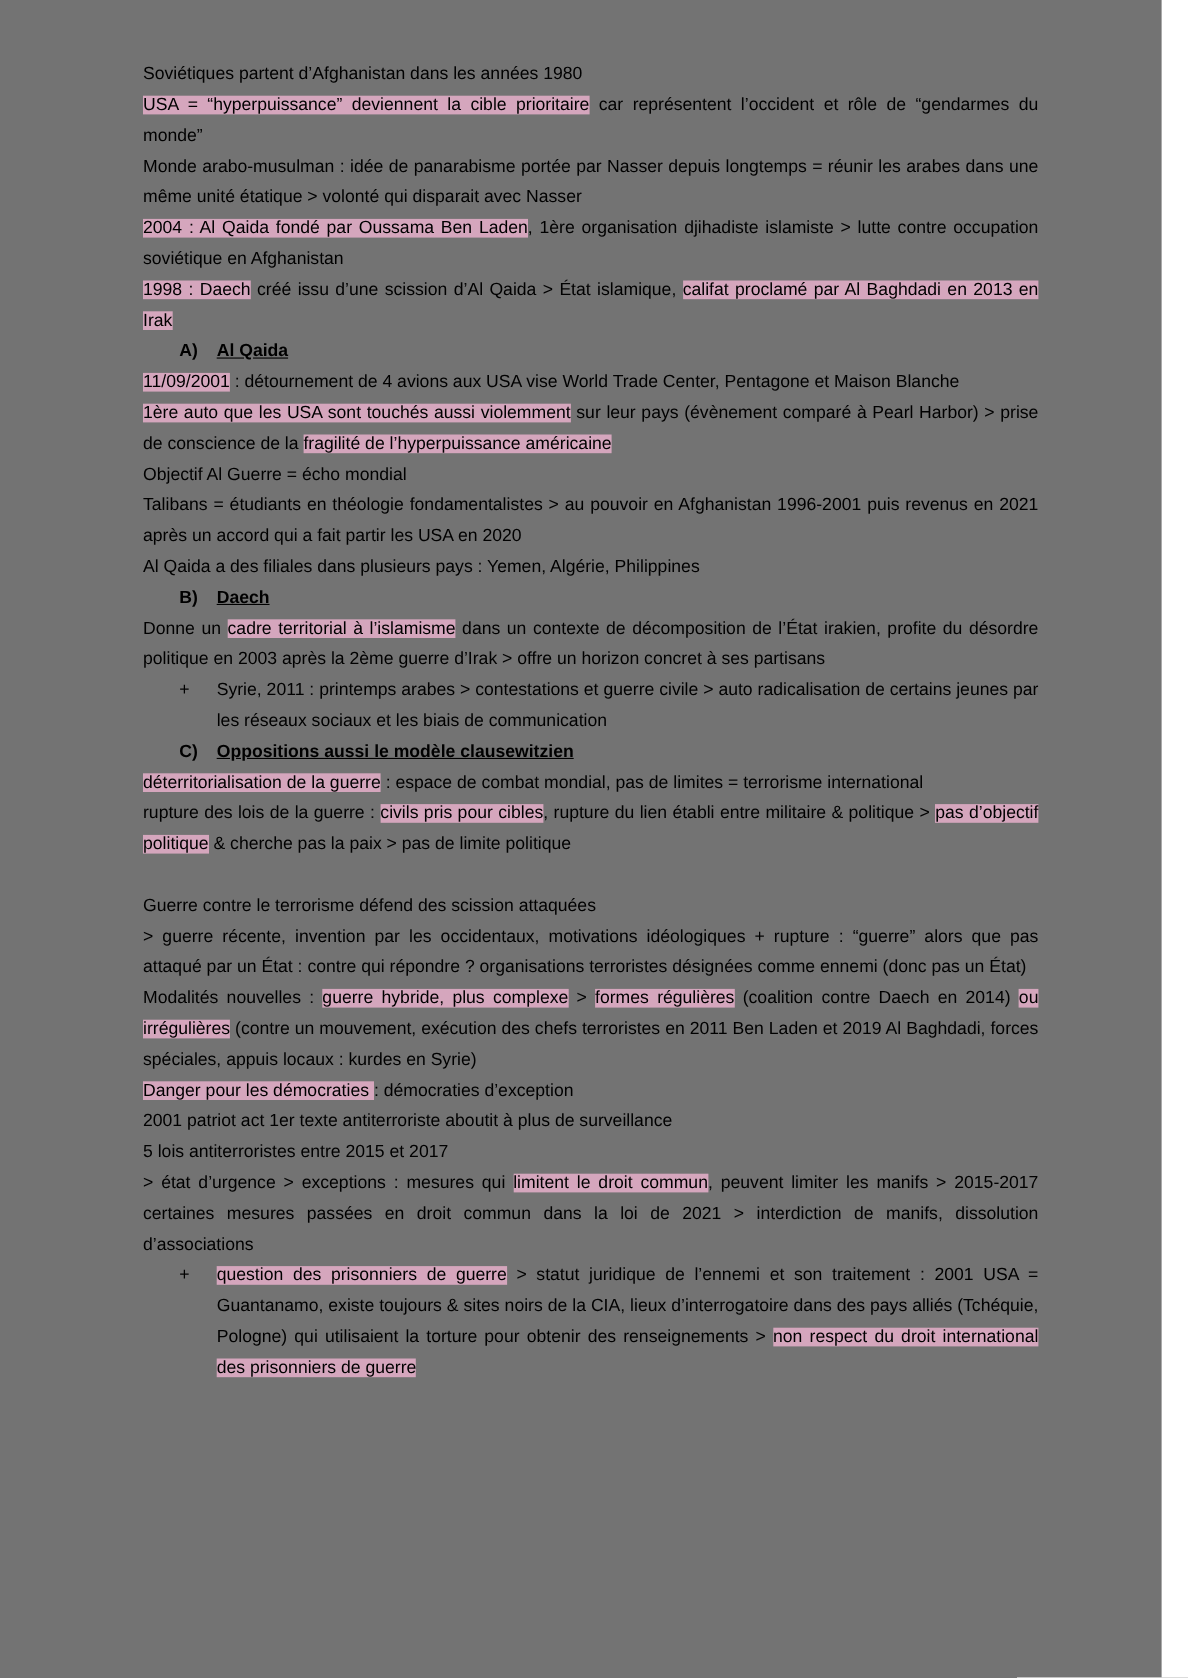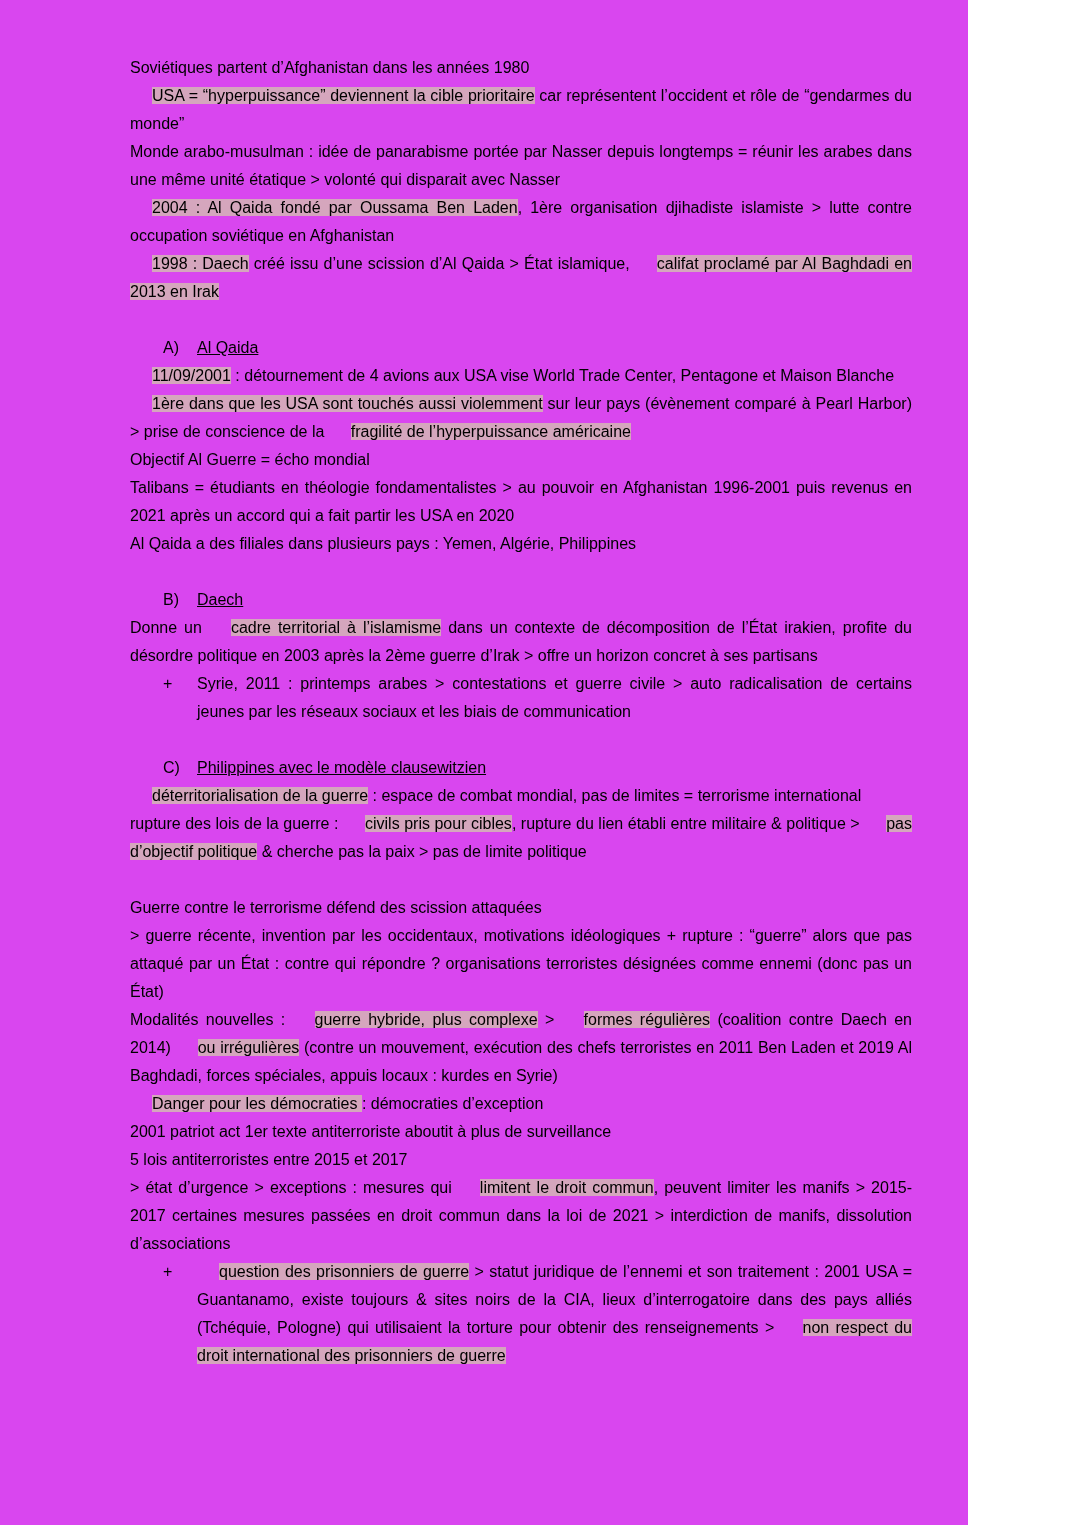--- a/index.html
+++ b/index.html
@@ -5,37 +5,36 @@
   * { margin: 0; padding: 0; box-sizing: border-box; }
   html, body { background: #ffffff; }
   body {
     width: 1080px;
     height: 1525px;
     font-family: "Liberation Sans", sans-serif;
     color: #000000;
     overflow: hidden;
   }
   .page {
-    width: 968px;
+    width: 1056px;
     height: 1525px;
-    background: #d946ef;
-    padding: 54px 56px 0 130px;
+    background: #737373;
+    padding: 54px 112px 0 130px;
     overflow: hidden;
   }
   .para {
     font-size: 16px;
     line-height: 28px;
     text-align: justify;
   }
   .run { }
-  .hl { background-color: var(--hl, #d5a6bd); margin-left: 22px; }
+  .hl { background-color: var(--hl, #d5a6bd); }
   .heading {
-    margin-top: 28px;
     padding-left: 33px;
-    font-weight: normal;
+    font-weight: bold;
     font-size: 16px;
     line-height: 28px;
   }
   .hnum { display: inline-block; width: 34px; }
   .htitle { text-decoration: underline; }
   .bullet {
     display: flex;
     font-size: 16px;
     line-height: 28px;
     padding-left: 33px;
@@ -49,31 +48,31 @@
 
 <div class="page">
   <div id="doc">
       <div class="para"><span class="run">Soviétiques partent d’Afghanistan dans les années 1980</span></div>
       <div class="para"><span class="run hl">USA = “hyperpuissance” deviennent la cible prioritaire</span><span class="run"> car représentent l’occident et rôle de “gendarmes du monde”</span></div>
       <div class="para"><span class="run">Monde arabo-musulman : idée de panarabisme portée par Nasser depuis longtemps = réunir les arabes dans une même unité étatique &gt; volonté qui disparait avec Nasser</span></div>
       <div class="para"><span class="run hl">2004 : Al Qaida fondé par Oussama Ben Laden</span><span class="run">, 1ère organisation djihadiste islamiste &gt; lutte contre occupation soviétique en Afghanistan</span></div>
       <div class="para"><span class="run hl">1998 : Daech</span><span class="run"> créé issu d’une scission d’Al Qaida &gt; État islamique, </span><span class="run hl">califat proclamé par Al Baghdadi en 2013 en Irak</span></div>
       <div class="heading"><span class="hnum">A)</span><span class="htitle">Al Qaida</span></div>
       <div class="para"><span class="run hl">11/09/2001</span><span class="run"> : détournement de 4 avions aux USA vise World Trade Center, Pentagone et Maison Blanche</span></div>
-      <div class="para"><span class="run hl">1ère dans que les USA sont touchés aussi violemment</span><span class="run"> sur leur pays (évènement comparé à Pearl Harbor) &gt; prise de conscience de la </span><span class="run hl">fragilité de l’hyperpuissance américaine</span></div>
+      <div class="para"><span class="run hl">1ère auto que les USA sont touchés aussi violemment</span><span class="run"> sur leur pays (évènement comparé à Pearl Harbor) &gt; prise de conscience de la </span><span class="run hl">fragilité de l’hyperpuissance américaine</span></div>
       <div class="para"><span class="run">Objectif Al Guerre = écho mondial</span></div>
       <div class="para"><span class="run">Talibans = étudiants en théologie fondamentalistes &gt; au pouvoir en Afghanistan 1996-2001 puis revenus en 2021 après un accord qui a fait partir les USA en 2020</span></div>
       <div class="para"><span class="run">Al Qaida a des filiales dans plusieurs pays : Yemen, Algérie, Philippines</span></div>
       <div class="heading"><span class="hnum">B)</span><span class="htitle">Daech</span></div>
       <div class="para"><span class="run">Donne un </span><span class="run hl">cadre territorial à l’islamisme</span><span class="run"> dans un contexte de décomposition de l’État irakien, profite du désordre politique en 2003 après la 2ème guerre d’Irak &gt; offre un horizon concret à ses partisans</span></div>
       <div class="bullet">
         <span class="marker">+</span>
         <span class="bbody"><span class="run">Syrie, 2011 : printemps arabes &gt; contestations et guerre civile &gt; auto radicalisation de certains jeunes par les réseaux sociaux et les biais de communication</span></span>
       </div>
-      <div class="heading"><span class="hnum">C)</span><span class="htitle">Philippines avec le modèle clausewitzien</span></div>
+      <div class="heading"><span class="hnum">C)</span><span class="htitle">Oppositions aussi le modèle clausewitzien</span></div>
       <div class="para"><span class="run hl">déterritorialisation de la guerre</span><span class="run"> : espace de combat mondial, pas de limites = terrorisme international</span></div>
       <div class="para"><span class="run">rupture des lois de la guerre : </span><span class="run hl">civils pris pour cibles</span><span class="run">, rupture du lien établi entre militaire &amp; politique &gt; </span><span class="run hl">pas d’objectif politique</span><span class="run"> &amp; cherche pas la paix &gt; pas de limite politique</span></div>
       <div class="spacer"></div>
       <div class="para"><span class="run">Guerre contre le terrorisme défend des scission attaquées</span></div>
       <div class="para"><span class="run">&gt; guerre récente, invention par les occidentaux, motivations idéologiques + rupture : “guerre” alors que pas attaqué par un État : contre qui répondre ? organisations terroristes désignées comme ennemi (donc pas un État)</span></div>
       <div class="para"><span class="run">Modalités nouvelles :  </span><span class="run hl">guerre hybride, plus complexe</span><span class="run"> &gt; </span><span class="run hl">formes régulières</span><span class="run"> (coalition contre Daech en 2014) </span><span class="run hl">ou irrégulières</span><span class="run"> (contre un mouvement, exécution des chefs terroristes en 2011 Ben Laden et 2019 Al Baghdadi, forces spéciales, appuis locaux : kurdes en Syrie)</span></div>
       <div class="para"><span class="run hl">Danger pour les démocraties </span><span class="run">: démocraties d’exception</span></div>
       <div class="para"><span class="run">2001 patriot act 1er texte antiterroriste aboutit à plus de surveillance</span></div>
       <div class="para"><span class="run">5 lois antiterroristes entre 2015 et 2017</span></div>
       <div class="para"><span class="run">&gt; état d’urgence &gt; exceptions : mesures qui </span><span class="run hl">limitent le droit commun</span><span class="run">, peuvent limiter les manifs &gt; 2015-2017 certaines mesures passées en droit commun dans la loi de 2021 &gt; interdiction de manifs, dissolution d’associations</span></div>

